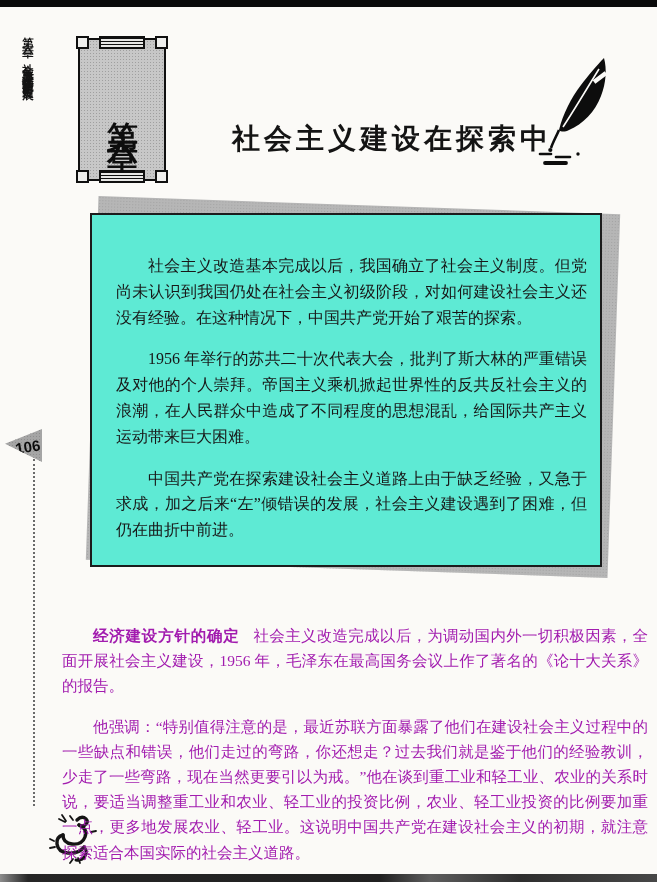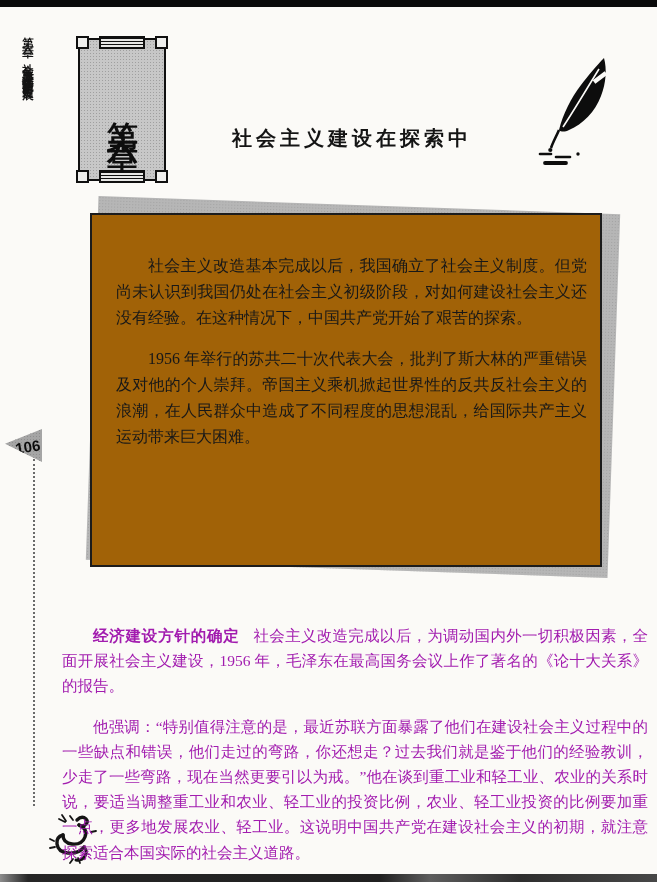--- a/index.html
+++ b/index.html
@@ -37,38 +37,38 @@
   .badge .bar-top{top:-4px;} .badge .bar-bottom{bottom:-4px;}
   .badge-label{
     position:absolute;inset:0;display:flex;justify-content:center;align-items:center;
     writing-mode:vertical-rl;text-orientation:upright;
     font-family:"Liberation Sans","DejaVu Sans",sans-serif;
     font-size:31px;font-weight:800;letter-spacing:9px;color:#0d0d0d;padding-top:2px;
   }
 
   
   .page-title{
-    position:absolute;left:232px;top:107px;
+    position:absolute;left:232px;top:101px;
     font-family:"Liberation Sans","DejaVu Sans",sans-serif;
-    font-size:20px;font-weight:800;letter-spacing:4px;line-height:37px;color:#141414;
+    font-size:28px;font-weight:800;letter-spacing:4px;line-height:37px;color:#141414;
   }
 
   .quill{position:absolute;left:538px;top:50px;}
 
   
   .note-wrap{position:absolute;left:90px;top:213px;width:512px;height:354px;}
   .note-shadow{
     position:absolute;left:-5px;top:-5px;right:-5px;bottom:-5px;
     background:#b6b6b6;
     background-image:radial-gradient(#a2a2a2 0.6px,rgba(0,0,0,0) 0.7px);
     background-size:3px 3px;
     transform:translate(7px,-3px) rotate(2deg);
   }
   .note-box{
-    position:absolute;inset:0;background:#a16207;border:2px solid #1c1c1c;
+    position:absolute;inset:0;background:#5eead4;border:2px solid #1c1c1c;
     padding:22px 13px 14px 24px;
   }
   .note-para{
     font-size:16px;line-height:25.8px;text-indent:2em;text-align:justify;color:#181818;
   }
 
   
   .page-flag{
     position:absolute;left:5px;top:429px;width:37px;height:33px;
     background:#a5a5a5;
@@ -132,20 +132,21 @@
       <circle cx="40" cy="104" r="1.7" stroke="none" fill="#0d0d0d"></circle>
       <path d="M7 113 H28" stroke-width="3.8"></path>
     </g>
   </svg>
 
   <div class="note-wrap">
     <div class="note-shadow"></div>
     <div class="note-box">
       <p class="note-para">社会主义改造基本完成以后，我国确立了社会主义制度。但党尚未认识到我国仍处在社会主义初级阶段，对如何建设社会主义还没有经验。在这种情况下，中国共产党开始了艰苦的探索。</p>
       <p class="note-para">1956 年举行的苏共二十次代表大会，批判了斯大林的严重错误及对他的个人崇拜。帝国主义乘机掀起世界性的反共反社会主义的浪潮，在人民群众中造成了不同程度的思想混乱，给国际共产主义运动带来巨大困难。</p>
+      <p class="note-para">中国共产党在探索建设社会主义道路上由于缺乏经验，又急于求成，加之后来“左”倾错误的发展，社会主义建设遇到了困难，但仍在曲折中前进。</p>
     </div>
   </div>
 
   <div class="page-flag">
     <span>106</span>
   </div>
   <div class="flag-pole"></div>
 
   <svg class="dragon" width="54" height="54" viewBox="0 0 54 54">
     <g fill="none" stroke="#141414" stroke-linecap="round">

